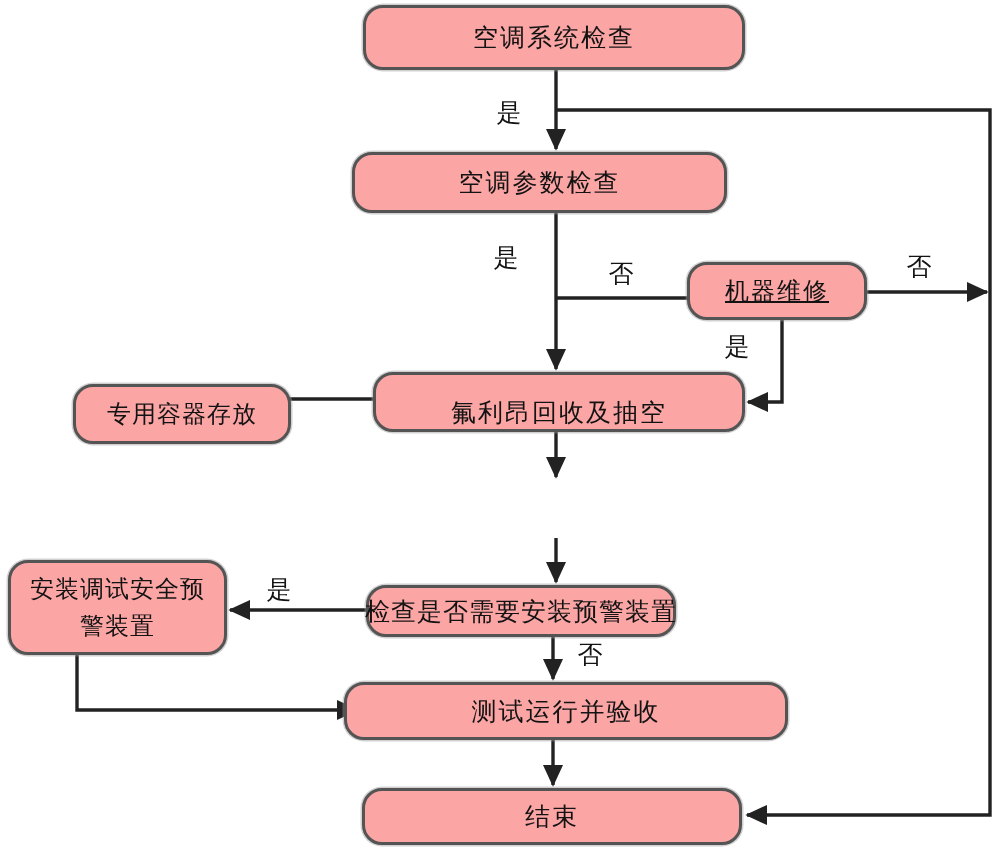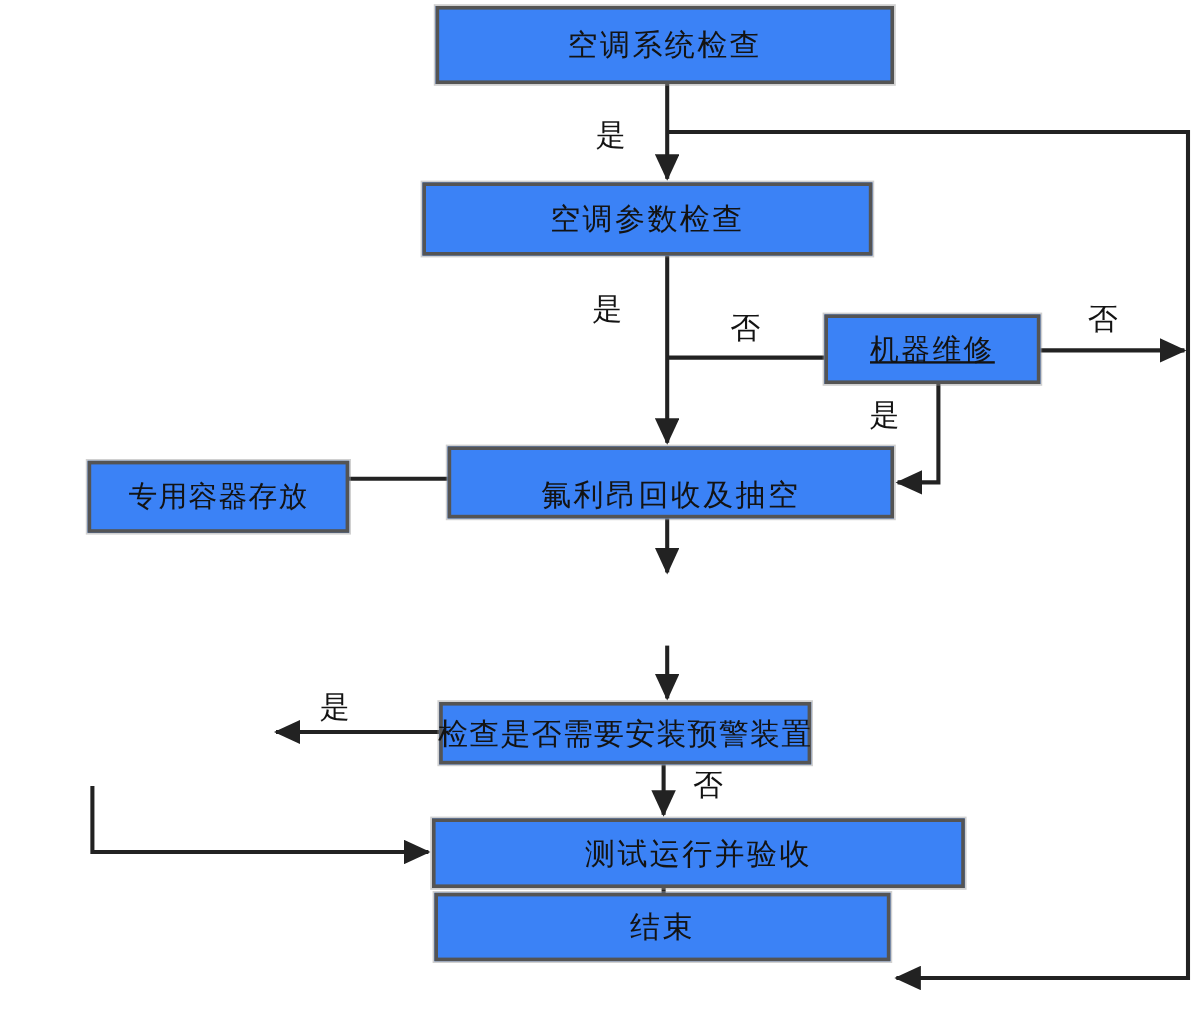--- a/index.html
+++ b/index.html
@@ -28,22 +28,22 @@
   }
   .edge {
     fill: none;
     stroke: var(--line);
     stroke-width: 3.4;
   }
   .arrowhead { fill: var(--line); }
   .node {
     position: absolute;
     border: 3px solid var(--box-border);
-    border-radius: 0;
-    background: #3b82f6;
+    border-radius: 20px;
+    background: #fca5a5;
     box-shadow: 0 0 0 1.5px rgba(150,150,150,0.45);
     display: flex;
     align-items: center;
     justify-content: center;
     text-align: center;
     color: var(--text);
     font-size: 25px;
     letter-spacing: 2px;
     z-index: 2;
   }
@@ -111,30 +111,36 @@
 
   <div class="node" style="left:73px; top:384px; width:218px; height:60px; font-size:24px; letter-spacing:1px;">
     <span class="node-label">专用容器存放</span>
   </div>
 
   <div class="node" style="left:373px; top:372px; width:372px; height:60px;align-items:flex-end;">
     <span class="node-label">氟利昂回收及抽空</span>
   </div>
 
 
+  <div class="node" style="left:8px; top:560px; width:219px; height:95px; font-size:24px; letter-spacing:1px;">
+    <span>
+      <span class="node-line">安装调试安全预</span>
+      <span class="node-line">警装置</span>
+    </span>
+  </div>
 
   <div class="node" style="left:366px; top:585px; width:310px; height:52px; font-size:25px; letter-spacing:1px;">
     <span class="node-label">检查是否需要安装预警装置</span>
   </div>
 
-  <div class="node" style="left:360px; top:682px; width:444px; height:58px;">
+  <div class="node" style="left:344px; top:682px; width:444px; height:58px;">
     <span class="node-label">测试运行并验收</span>
   </div>
 
-  <div class="node" style="left:362px; top:744px; width:380px; height:57px;">
+  <div class="node" style="left:362px; top:788px; width:380px; height:57px;">
     <span class="node-label">结束</span>
   </div>
 
   <span class="edge-label" style="left:509px; top:112px;">是</span>
   <span class="edge-label" style="left:506px; top:257px;">是</span>
   <span class="edge-label" style="left:621px; top:273px;">否</span>
   <span class="edge-label" style="left:919px; top:266px;">否</span>
   <span class="edge-label" style="left:737px; top:346px;">是</span>
   <span class="edge-label" style="left:279px; top:589px;">是</span>
   <span class="edge-label" style="left:590px; top:654px;">否</span>

